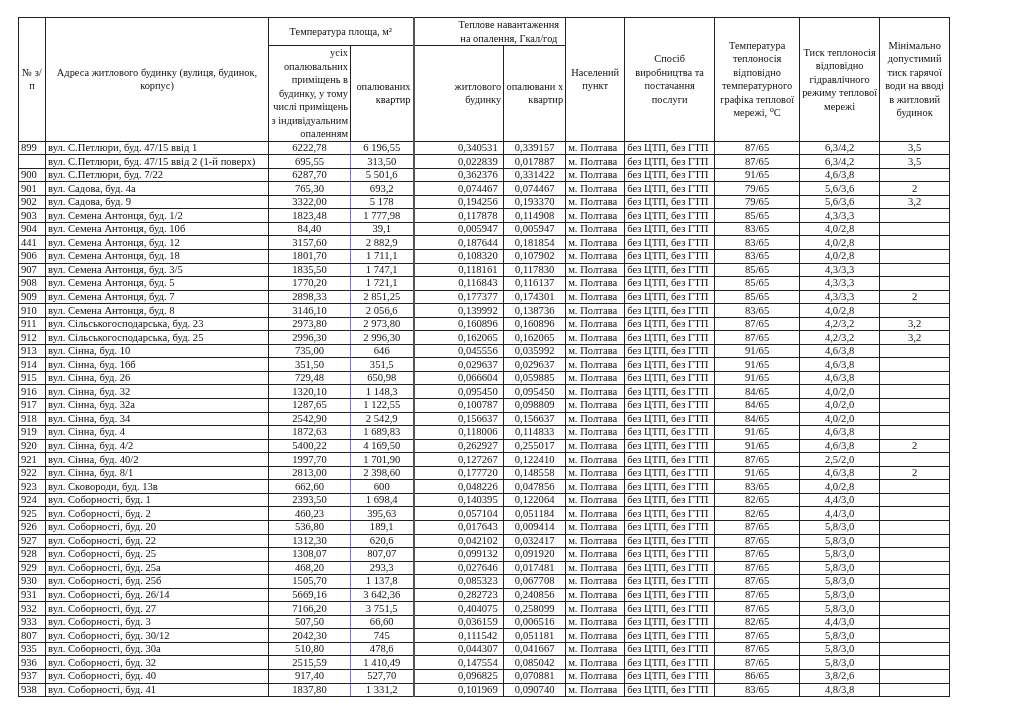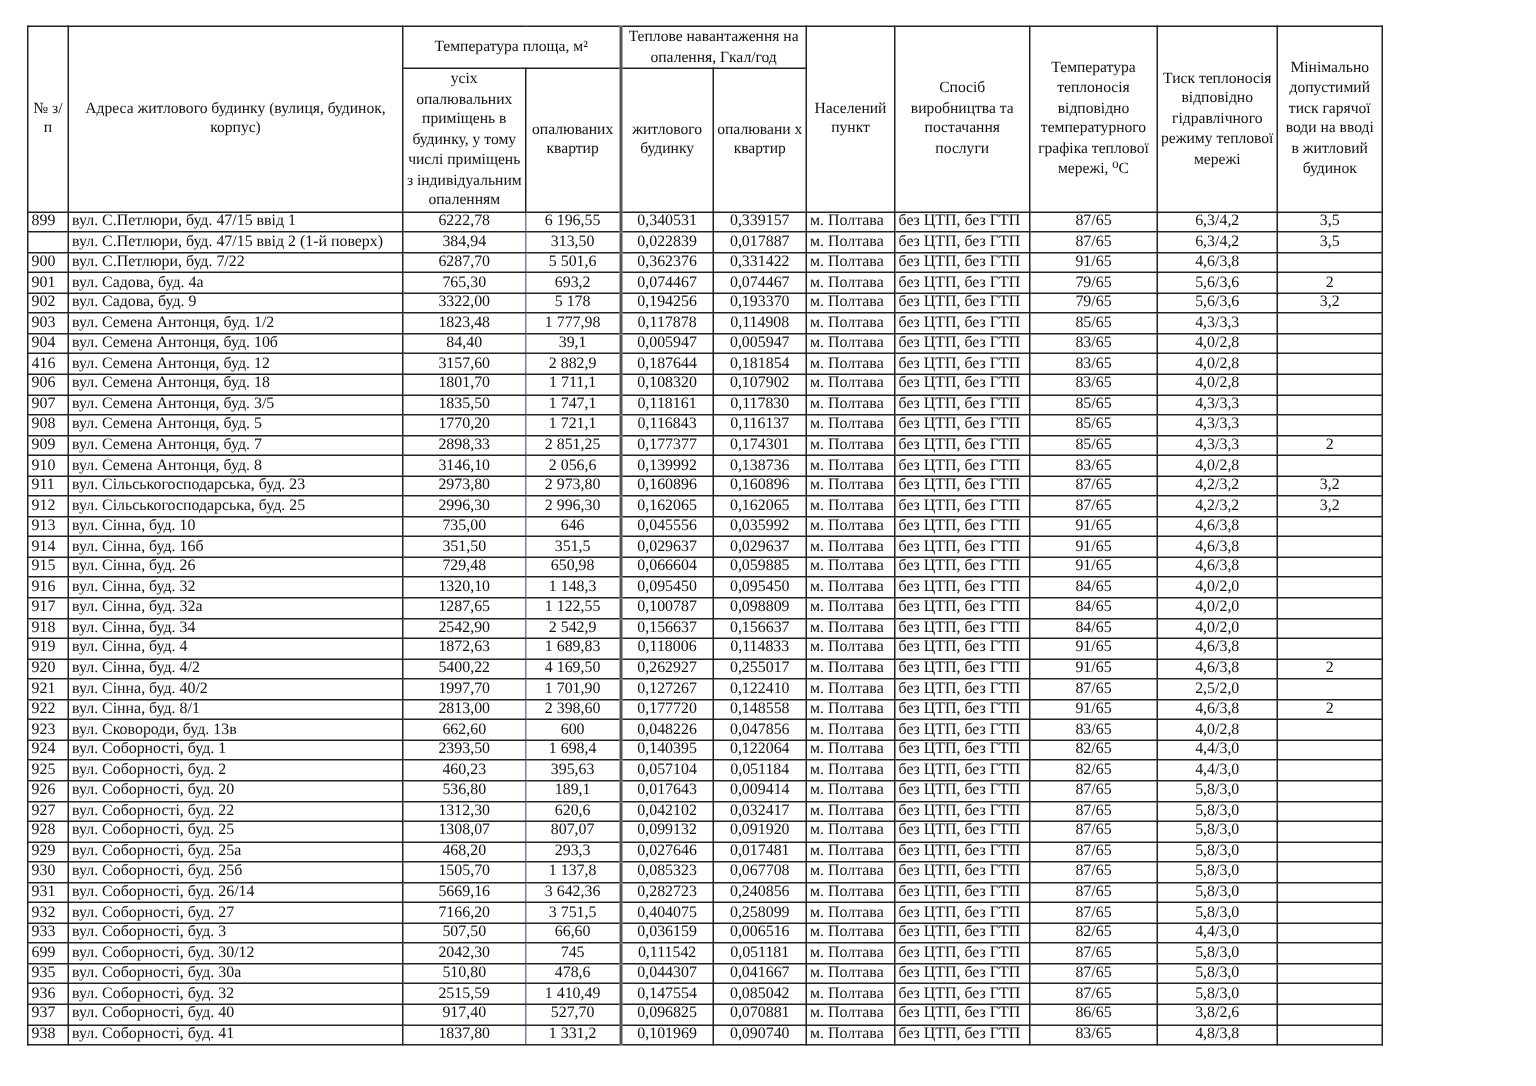--- a/index.html
+++ b/index.html
@@ -18,23 +18,23 @@
   col.c-a1 { width: 82px; }
   col.c-a2 { width: 63px; }
   col.c-l1 { width: 62px; }
   col.c-l2 { width: 62px; }
   col.c-city { width: 59px; }
   col.c-way { width: 90px; }
   col.c-temp { width: 85px; }
   col.c-pres { width: 80px; }
   col.c-min { width: 70px; }
   tr.hdr1 th { height: 24px; }
-  tr.hdr2 th { height: 82px; }
+  tr.hdr2 th { height: 82px; text-align: right; }
   .lav { border-left-color: #7b7bb8; border-right-color: #7b7bb8; }
-  .thick-l { border-left: 2px solid #555; }
+  .thick-l { border-left: 2px solid #555; padding-left: 40px; }
 </style>
 </head>
 <body>
 
 <div id="sheet">
   <table>
     <colgroup>
       <col class="c-no">
         <col class="c-addr">
         <col class="c-a1">
@@ -77,21 +77,21 @@
     <td class="left">м. Полтава</td>
     <td class="left">без ЦТП, без ГТП</td>
     <td class="num">87/65</td>
     <td class="num">6,3/4,2</td>
     <td class="num">3,5</td>
   </tr>
 
   <tr>
     <td class="nr"></td>
     <td class="left">вул. С.Петлюри, буд. 47/15 ввід 2 (1-й поверх)</td>
-    <td class="num lav">384,94</td>
+    <td class="num lav">695,55</td>
     <td class="num lav">313,50</td>
     <td class="num thick-l">0,022839</td>
     <td class="num">0,017887</td>
     <td class="left">м. Полтава</td>
     <td class="left">без ЦТП, без ГТП</td>
     <td class="num">87/65</td>
     <td class="num">6,3/4,2</td>
     <td class="num">3,5</td>
   </tr>
 
@@ -159,21 +159,21 @@
     <td class="num thick-l">0,005947</td>
     <td class="num">0,005947</td>
     <td class="left">м. Полтава</td>
     <td class="left">без ЦТП, без ГТП</td>
     <td class="num">83/65</td>
     <td class="num">4,0/2,8</td>
     <td class="num"></td>
   </tr>
 
   <tr>
-    <td class="nr">416</td>
+    <td class="nr">441</td>
     <td class="left">вул. Семена Антонця, буд. 12</td>
     <td class="num lav">3157,60</td>
     <td class="num lav">2 882,9</td>
     <td class="num thick-l">0,187644</td>
     <td class="num">0,181854</td>
     <td class="left">м. Полтава</td>
     <td class="left">без ЦТП, без ГТП</td>
     <td class="num">83/65</td>
     <td class="num">4,0/2,8</td>
     <td class="num"></td>
@@ -565,21 +565,21 @@
     <td class="num thick-l">0,036159</td>
     <td class="num">0,006516</td>
     <td class="left">м. Полтава</td>
     <td class="left">без ЦТП, без ГТП</td>
     <td class="num">82/65</td>
     <td class="num">4,4/3,0</td>
     <td class="num"></td>
   </tr>
 
   <tr>
-    <td class="nr">699</td>
+    <td class="nr">807</td>
     <td class="left">вул. Соборності, буд. 30/12</td>
     <td class="num lav">2042,30</td>
     <td class="num lav">745</td>
     <td class="num thick-l">0,111542</td>
     <td class="num">0,051181</td>
     <td class="left">м. Полтава</td>
     <td class="left">без ЦТП, без ГТП</td>
     <td class="num">87/65</td>
     <td class="num">5,8/3,0</td>
     <td class="num"></td>

